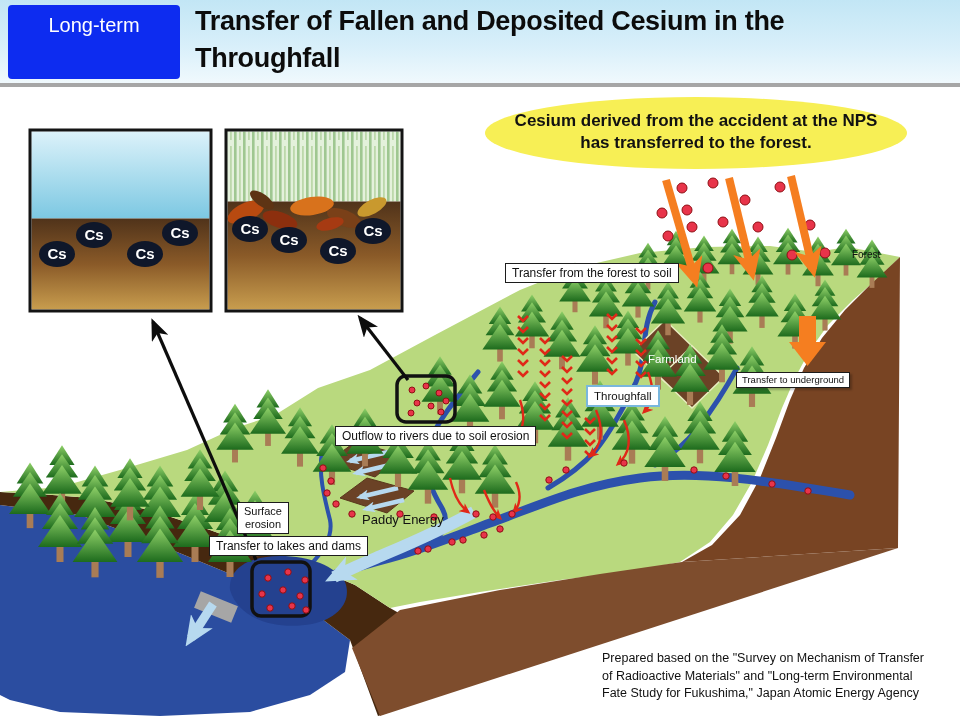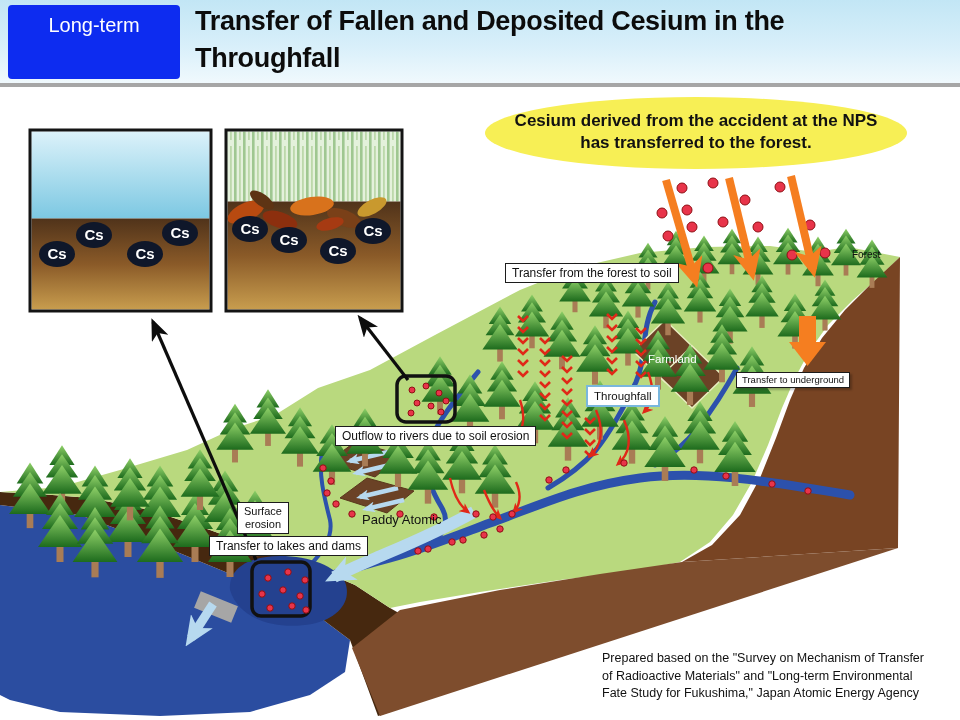--- a/index.html
+++ b/index.html
@@ -355,21 +355,21 @@
   <div>Cesium derived from the accident at the NPS</div>
   <div>has transferred to the forest.</div>
 </div>
 
 <div class="plain" style="left:852px;top:249px;font-size:10px;">Forest</div>
 <div class="lbl" style="left:505px;top:263px;">Transfer from the forest to soil</div>
 <div class="plain farm-lbl" style="left:648px;top:353px;">Farmland</div>
 <div class="lbl" style="left:736px;top:372px;font-size:9.5px;border-width:1px;padding:0 5px;box-shadow:2px 2px 2px rgba(0,0,0,.25);">Transfer to underground</div>
 <div class="lbl lbl-round" style="left:586px;top:385px;font-size:11.5px;border:2px solid #79b7dd;">Throughfall</div>
 <div class="lbl" style="left:335px;top:426px;">Outflow to rivers due to soil erosion</div>
-<div class="plain" style="left:362px;top:512px;font-size:13px;">Paddy Atomic</div>
+<div class="plain" style="left:362px;top:512px;font-size:13px;">Paddy Energy</div>
 <div class="lbl lbl-round" style="left:237px;top:502px;font-size:11px;text-align:center;line-height:13px;">
   <div>Surface</div>
   <div>erosion</div>
 </div>
 <div class="lbl" style="left:209px;top:536px;">Transfer to lakes and dams</div>
 
 <div class="cs" style="left:39px;top:241px;">Cs</div>
 <div class="cs" style="left:76px;top:222px;">Cs</div>
 <div class="cs" style="left:127px;top:241px;">Cs</div>
 <div class="cs" style="left:162px;top:220px;">Cs</div>

